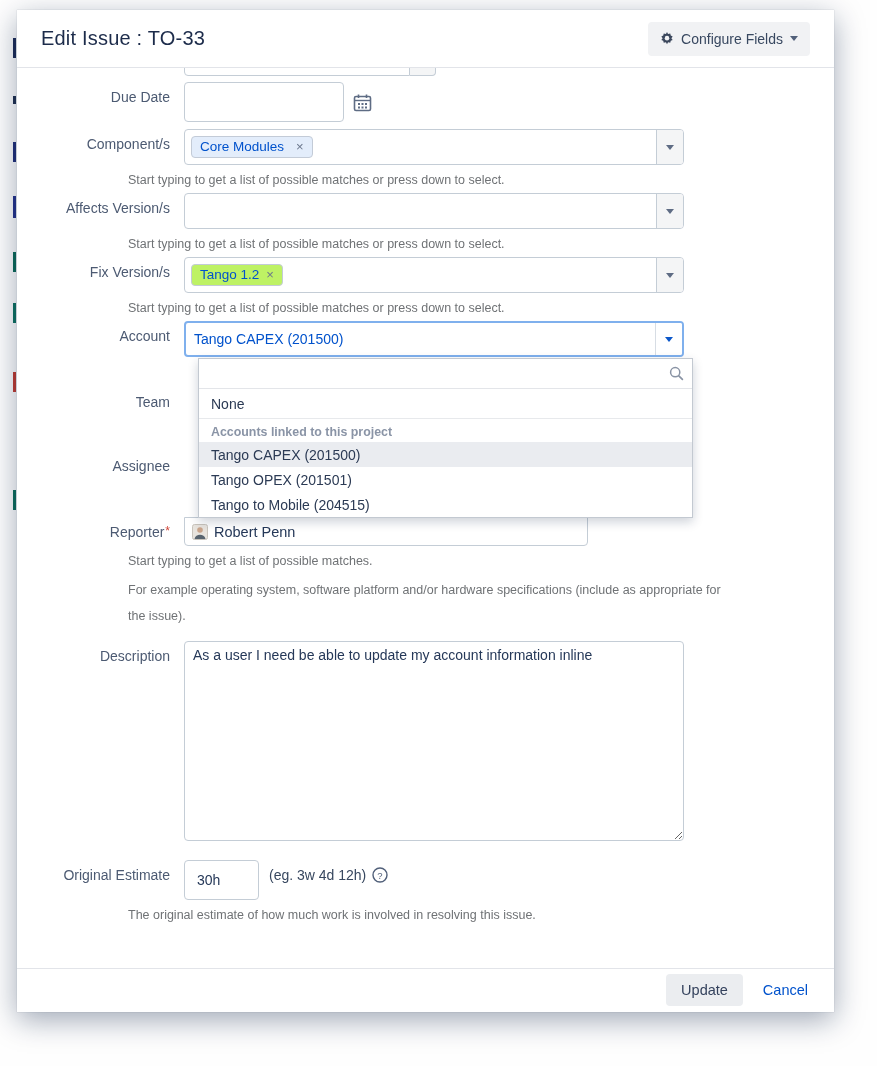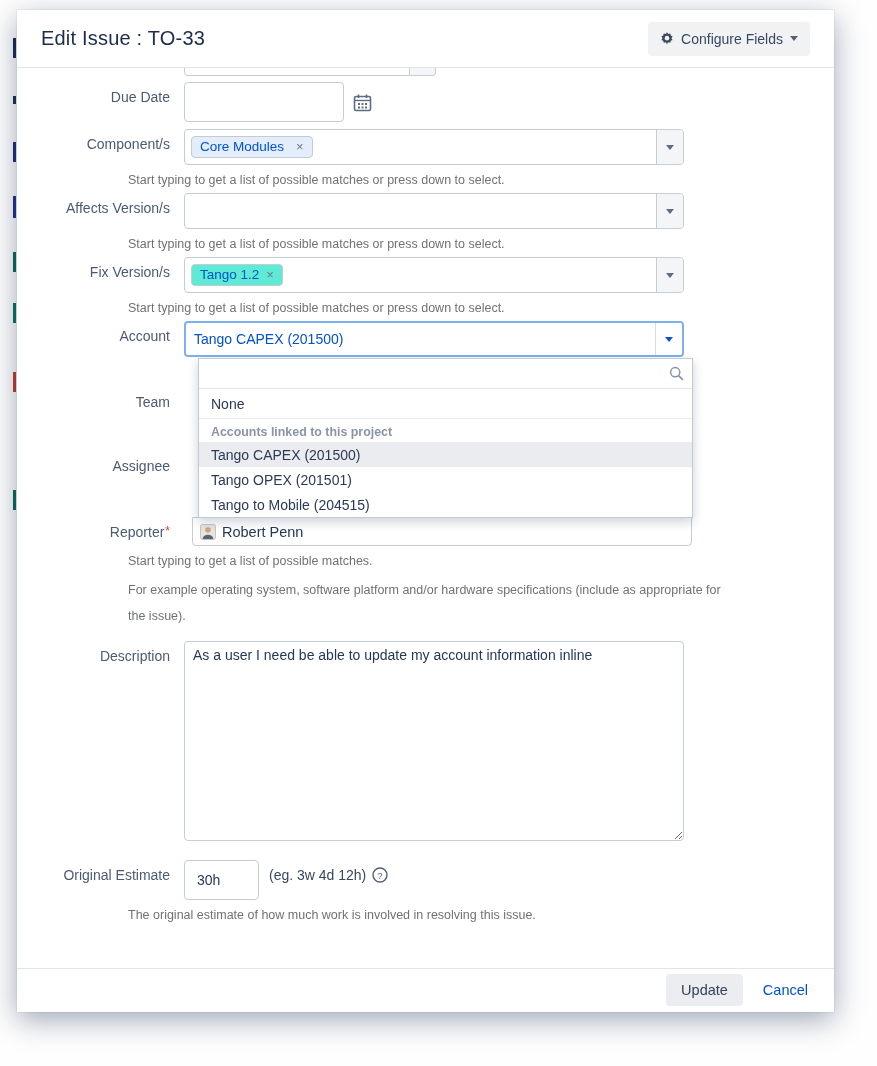--- a/index.html
+++ b/index.html
@@ -92,23 +92,23 @@
   .dd-search input { width:100%; height:100%; border:none; outline:none; padding:0 30px 0 10px; font-family:inherit; font-size:13px; }
   .dd-search svg { position:absolute; right:8px; top:7px; }
   .dd-none { padding:7px 12px 6px; font-size:14px; color:#2b3a54; border-bottom:1px solid #e7e9ec; cursor:pointer; }
   .dd-group { padding:6px 12px 3px; font-size:12.4px; font-weight:bold; color:#8a94a6; }
   .dd-opt { padding:5px 12px 4px; font-size:14px; color:#2b3a54; cursor:pointer; }
   .dd-opt.active { background:#eaecf0; }
 
   .spacer-row { height:30px; }
 
   .reporter-box {
-    width:500px; height:29px; border:1px solid #c4cdd6; border-radius:0 0 4px 4px;
+    width:404px; height:29px; border:1px solid #c4cdd6; border-radius:0 0 4px 4px;
     display:flex; align-items:center; gap:6px; padding:0 7px;
-    font-size:14.5px; color:#253858; background:#fff;margin-left:8px;
+    font-size:14.5px; color:#253858; background:#fff;
   }
 
   textarea {
     border:1px solid #c4cdd6; border-radius:4px; background:#fff;
     font-family:inherit; font-size:14px; color:#253858;
     padding:5px 8px; resize:both;
   }
   .env-ta { width:500px; height:50px; }
   .desc-ta { width:500px; height:200px; }
 
@@ -219,21 +219,21 @@
         </div>
       </div>
     </div>
     <div class="helper mt7">Start typing to get a list of possible matches or press down to select.</div>
 
     <div class="row mt5">
       <div class="lbl">Fix Version/s</div>
       <div class="ctl">
         <div class="multiselect">
           <div class="ms-body">
-            <span class="tag" style="background:#5eead4;">
+            <span class="tag" style="background:#bef264;">
               <span>Tango 1.2</span>
               <span class="x">×</span>
             </span>
           </div>
           <div class="ms-btn">
               <span class="tri"></span>
             </div>
         </div>
       </div>
     </div>

